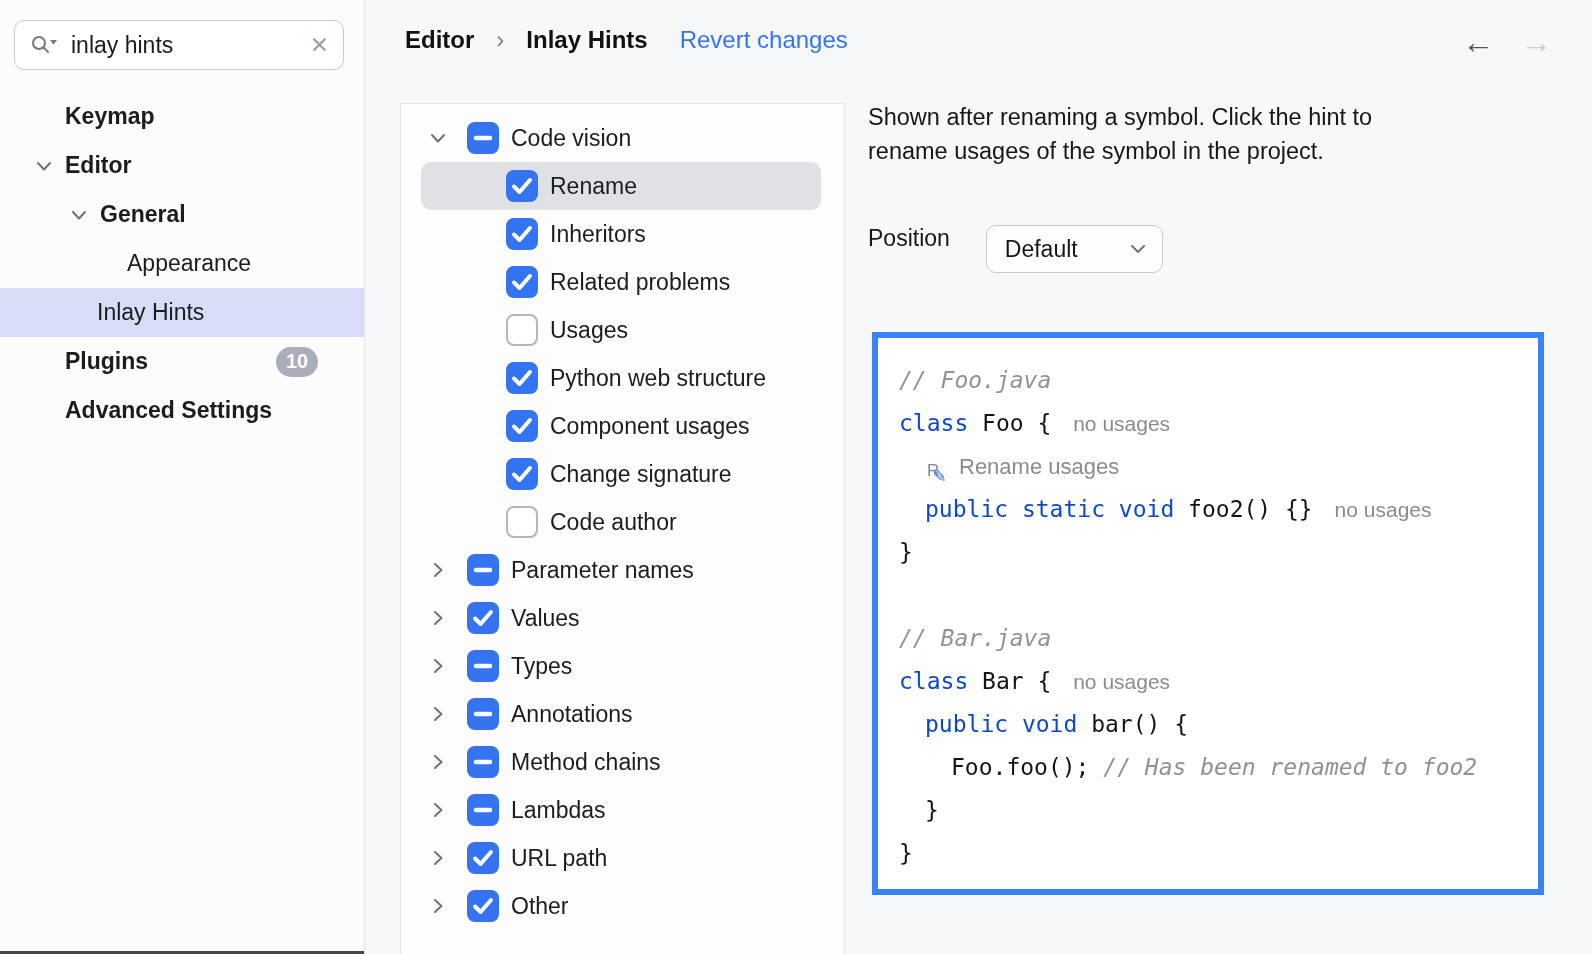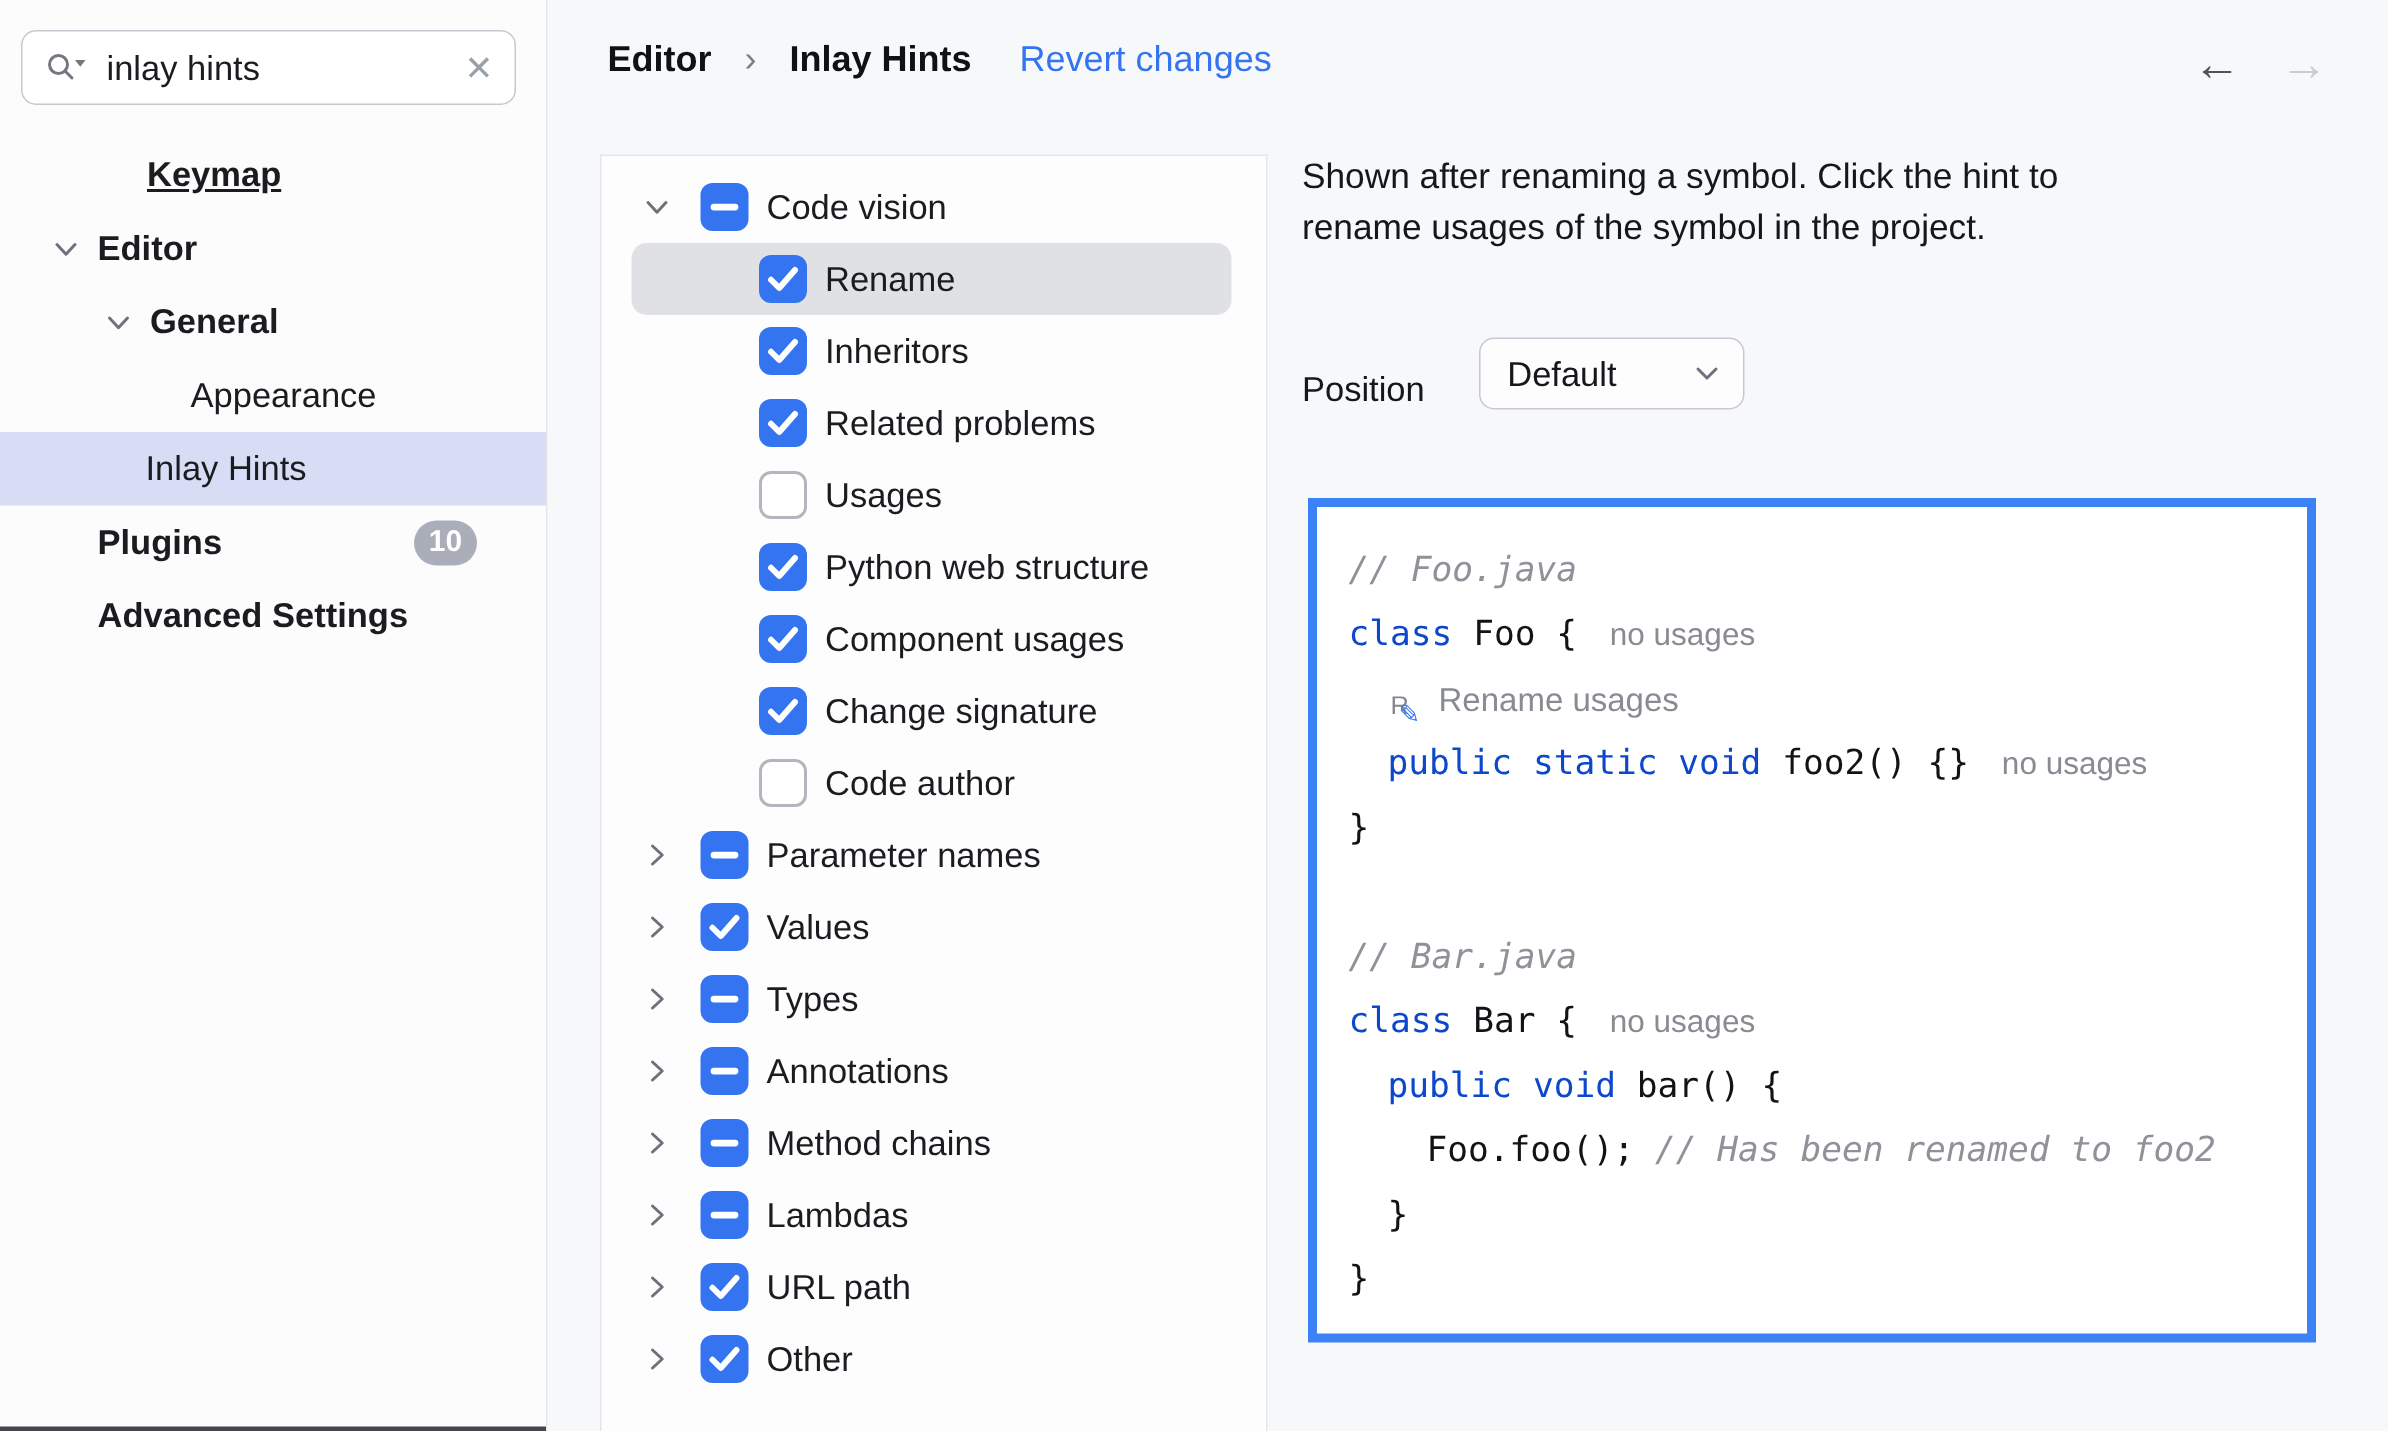--- a/index.html
+++ b/index.html
@@ -48,21 +48,21 @@
     padding-top:10px;overflow:hidden;
   }
   .trow{height:48px;display:flex;align-items:center;font-size:23px;box-sizing:border-box;cursor:pointer;}
   .trow.sel{background:var(--tree-selection,#e0e1e4);border-radius:10px;}
   .trow .chev{width:22px;display:flex;align-items:center;justify-content:center;margin-right:18px;flex:none;}
   .cb{width:32px;height:32px;border-radius:8px;flex:none;display:flex;align-items:center;justify-content:center;box-sizing:border-box;margin-right:12px;}
   .cb.checked,.cb.indeterminate{background:var(--accent,#3574F0);}
   .cb.unchecked{background:#fff;border:2px solid #b2b6c0;}
   
   .description{position:absolute;left:868px;top:100px;font-size:23.5px;line-height:34px;color:#16171a;}
-  .position-row{position:absolute;left:868px;top:225px;height:48px;display:flex;align-items:flex-end;}
+  .position-row{position:absolute;left:868px;top:225px;height:48px;display:flex;align-items:flex-start;}
   .pos-label{font-size:23px;color:#16171a;margin-right:36px;}
   .dropdown{
     width:177px;height:48px;box-sizing:border-box;background:#fdfdfe;
     border:1.5px solid #c6c9d1;border-radius:10px;display:flex;align-items:center;
     padding:0 16px 0 18px;cursor:pointer;
   }
   .dropdown .val{font-size:23px;color:#16171a;flex:1;}
   
   .code-box{
     position:absolute;left:872px;top:332px;width:672px;height:563px;box-sizing:border-box;
@@ -86,21 +86,21 @@
   <div class="search-box">
     <svg width="30" height="24" viewBox="0 0 30 24">
       <circle cx="10" cy="10" r="6" fill="none" stroke="#74777f" stroke-width="2"></circle>
       <line x1="14.5" y1="14.5" x2="19" y2="19" stroke="#74777f" stroke-width="2" stroke-linecap="round"></line>
       <path d="M21 7 h7 l-3.5 4.5 z" fill="#74777f"></path>
     </svg>
     <input type="text" value="inlay hints" style="">
     <span class="clear-x">✕</span>
   </div>
   <nav class="side-list" id="side-list">
-      <div class="srow bold" style="padding-left: 98px; text-decoration: underline;">
+      <div class="srow bold" style="padding-left: 65px;">
         <span>Keymap</span>
       </div>
       <div class="srow bold" style="padding-left: 33px;">
         <span class="chev" style="margin-right: 10px;">
           <svg width="22" height="22" viewBox="0 0 22 22">
             <polyline points="5,8 11,14.5 17,8" fill="none" stroke="#6e727e" stroke-width="2" stroke-linecap="round" stroke-linejoin="round"></polyline>
           </svg>
         </span>
         <span>Editor</span>
       </div>

